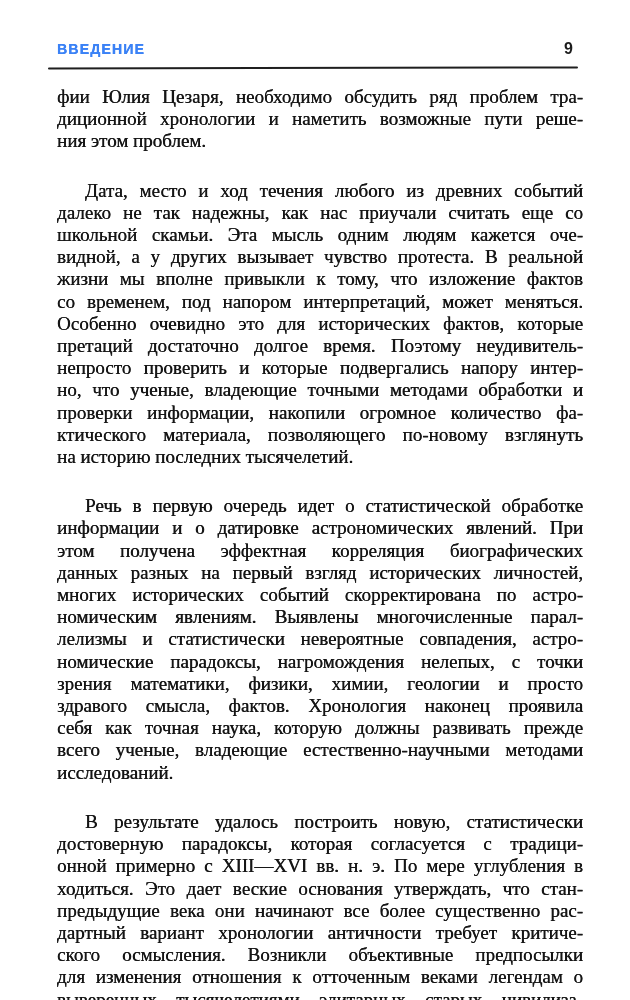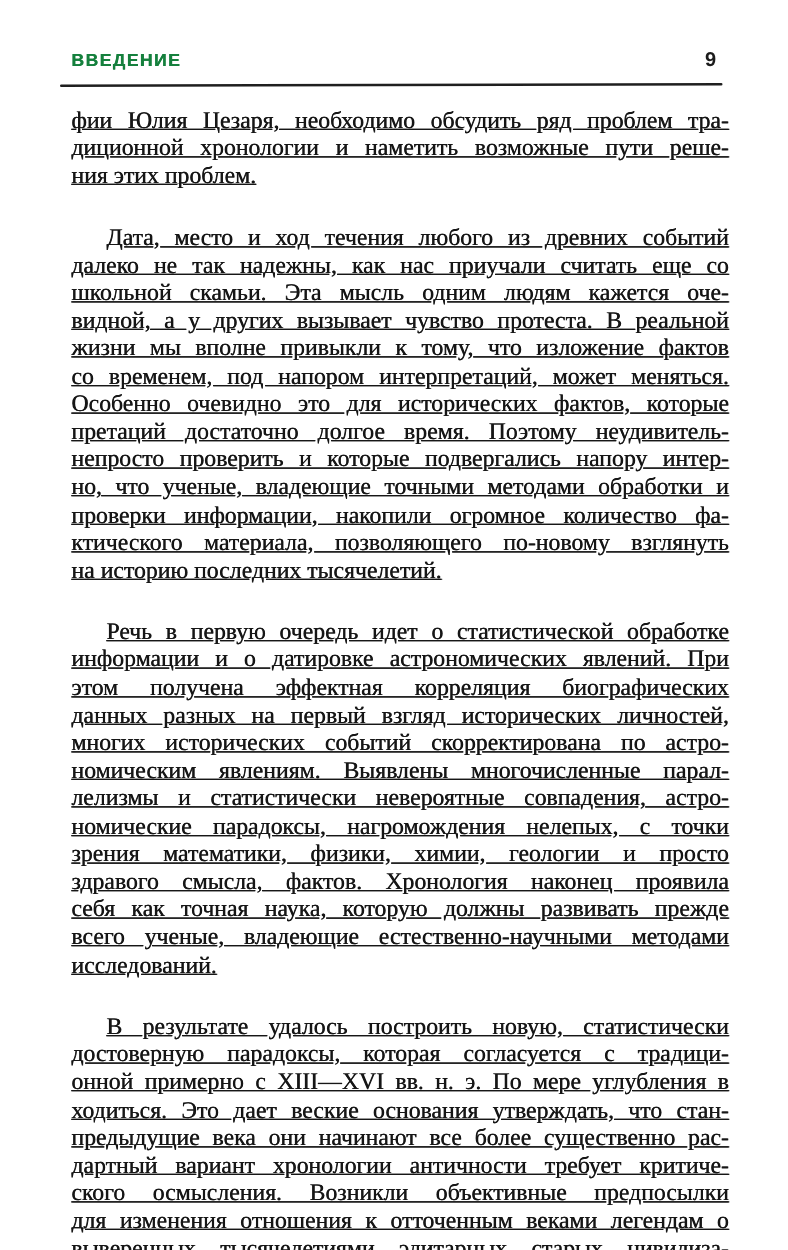--- a/index.html
+++ b/index.html
@@ -26,21 +26,21 @@
   .running-head {
     display: flex;
     justify-content: space-between;
     align-items: baseline;
     font-family: "Liberation Sans", sans-serif;
     font-weight: bold;
   }
   .head-title {
     font-size: 14px;
     letter-spacing: 1.2px;
-    color: #15803d;
+    color: #3b82f6;
     text-shadow: 0.3px 0 0 currentColor;
   }
   .head-page-num {
     font-size: 16px;
     color: #1c1c1c;
     padding-right: 10px;
   }
   .head-rule {
     height: 2px;
     background: #1f1f1f;
@@ -52,21 +52,20 @@
   .body-text {
     margin-top: 17px;
     font-size: 19px;
     line-height: 22.2px;
     text-shadow: 0.35px 0 0 currentColor;
   }
   .line {
     text-align: justify;
     text-align-last: justify;
     white-space: normal;
-    text-decoration: underline;
   }
   .line.last {
     text-align-last: left;
   }
   .line.indent {
     text-indent: 28px;
     margin-top: 27px;
   }
 </style>
 </head>
@@ -75,21 +74,21 @@
 <div class="page">
   <div class="content">
     <div class="running-head">
       <span class="head-title">ВВЕДЕНИЕ</span>
       <span class="head-page-num">9</span>
     </div>
     <div class="head-rule"></div>
     <div class="body-text">
         <div class="line">фии Юлия Цезаря, необходимо обсудить ряд проблем тра-</div>
         <div class="line">диционной хронологии и наметить возможные пути реше-</div>
-        <div class="line last">ния этих проблем.</div>
+        <div class="line last">ния этом проблем.</div>
         <div class="line indent">Дата, место и ход течения любого из древних событий</div>
         <div class="line">далеко не так надежны, как нас приучали считать еще со</div>
         <div class="line">школьной скамьи. Эта мысль одним людям кажется оче-</div>
         <div class="line">видной, а у других вызывает чувство протеста. В реальной</div>
         <div class="line">жизни мы вполне привыкли к тому, что изложение фактов</div>
         <div class="line">со временем, под напором интерпретаций, может меняться.</div>
         <div class="line">Особенно очевидно это для исторических фактов, которые</div>
         <div class="line">претаций достаточно долгое время. Поэтому неудивитель-</div>
         <div class="line">непросто проверить и которые подвергались напору интер-</div>
         <div class="line">но, что ученые, владеющие точными методами обработки и</div>

